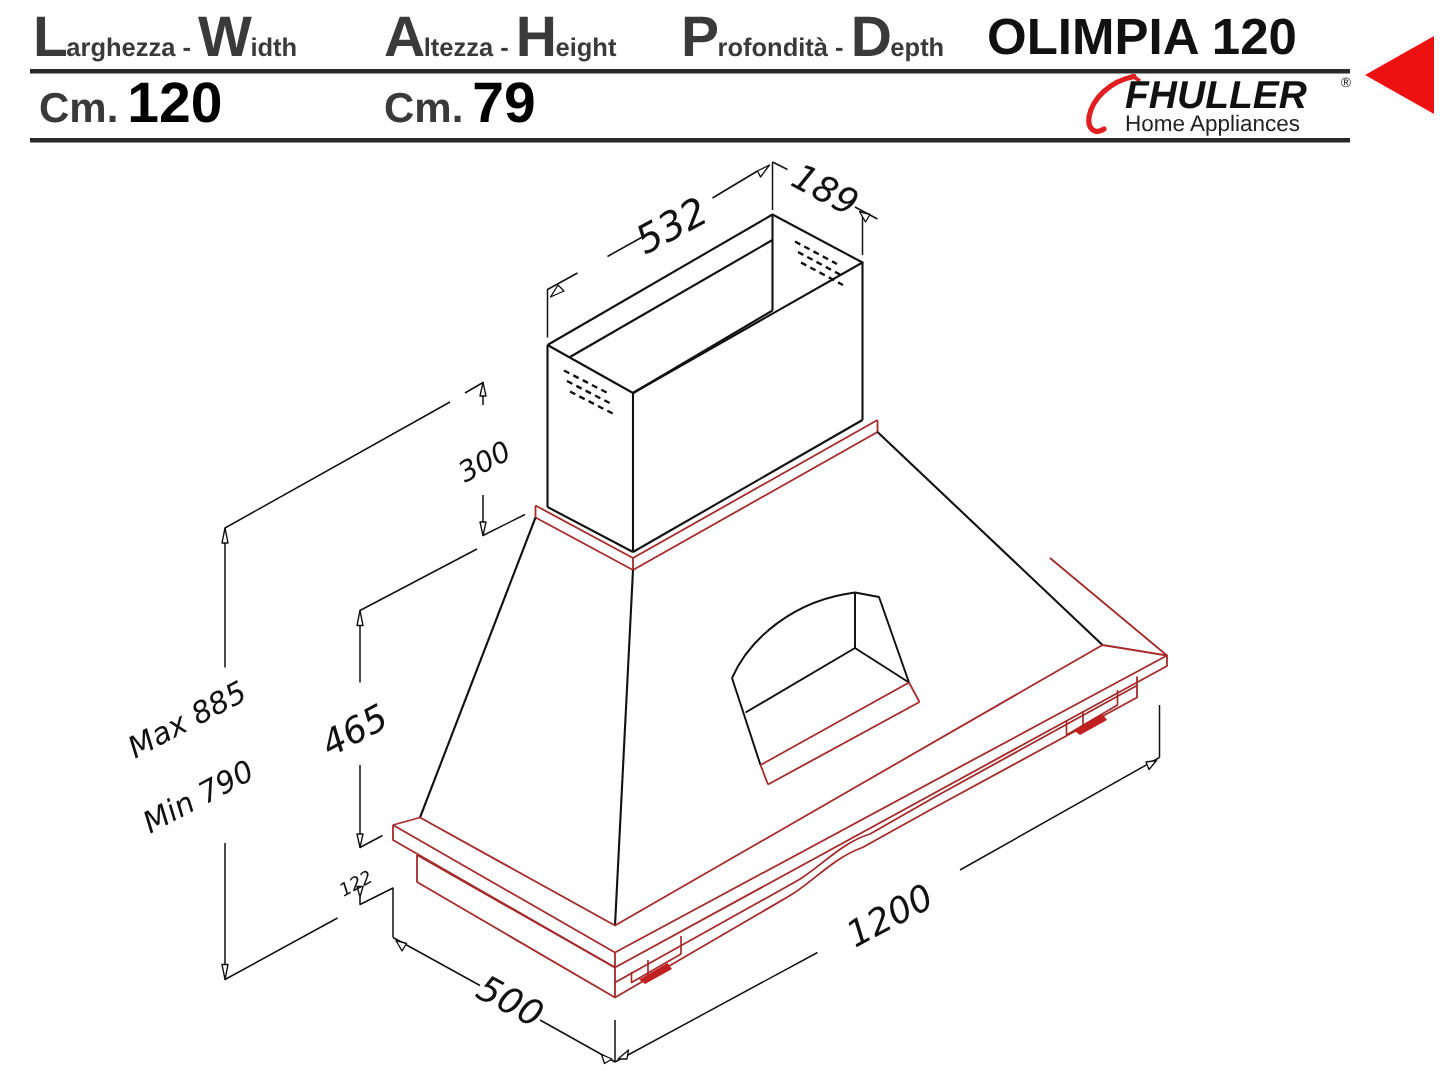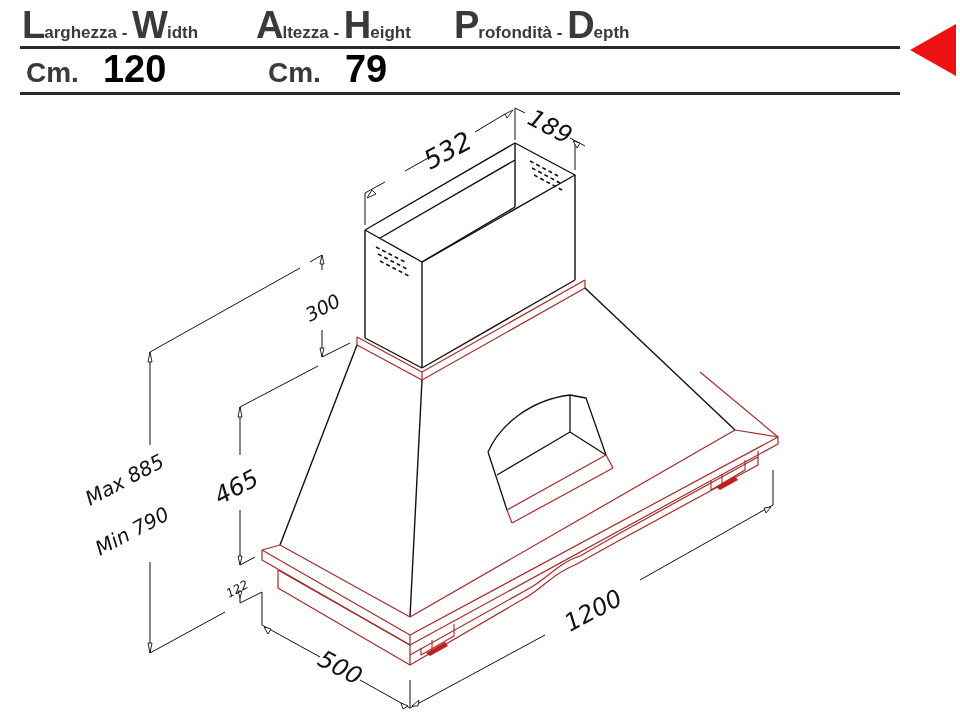--- a/index.html
+++ b/index.html
@@ -6,21 +6,21 @@
     body { width:960px; height:720px; position:relative; overflow:hidden; font-family:"Liberation Sans", "DejaVu Sans", sans-serif; }
     .header { position:absolute; left:0; top:0; width:960px; height:100px;padding-left:32px; }
     .dim-label { position:absolute; top:0; white-space:nowrap; color:#3a3a3a; font-weight:bold; }
     .dim-label .big { font-size:38px; letter-spacing:-1px; }
     .dim-label .small { font-size:17px; }
     .model { position:absolute; top:6px; left:658px; font-size:34px; font-weight:bold; color:#111; white-space:nowrap; letter-spacing:0px; }
     .rule1 { position:absolute; left:20px; top:46px; width:880px; height:3px; background:#2a2a2a; }
     .rule2 { position:absolute; left:20px; top:92px; width:880px; height:3px; background:#2a2a2a; }
     .val { position:absolute; top:48px; white-space:nowrap; }
     .val .unit { font-size:28px; font-weight:bold; color:#3a3a3a; }
-    .val .num { font-size:38px; font-weight:bold; color:#000; margin-left:24px; }
+    .val .num { font-size:38px; font-weight:bold; color:#000; margin-left:6px; }
     .logo { position:absolute; left:722px; top:48px; width:180px; height:44px; }
     .logo-name { position:absolute; left:28px; top:0px; font-size:26px; font-weight:bold; color:#111; letter-spacing:0px; font-style:italic; }
     .logo-reg { position:absolute; left:172px; top:2px; font-size:9px; color:#111; }
     .logo-sub { position:absolute; left:28px; top:26px; font-size:15px; color:#222; white-space:nowrap; }
     .logo-swoosh { position:absolute; left:0; top:0; }
     .pointer { position:absolute; left:908px; top:22px; }
     .drawing { position:absolute; left:0; top:0; width:960px; height:720px; }
     .drawing text { font-family:"DejaVu Sans", sans-serif; font-style:italic; fill:#111; }
   </style>
 </head>
@@ -29,30 +29,40 @@
 <div class="header">
   <div class="dim-label" style="left:22px; top:4px;">
     <span class="big">L</span><span class="small">arghezza - </span><span class="big">W</span><span class="small">idth</span>
   </div>
   <div class="dim-label" style="left:256px; top:4px;">
     <span class="big">A</span><span class="small">ltezza - </span><span class="big">H</span><span class="small">eight</span>
   </div>
   <div class="dim-label" style="left:454px; top:4px;">
     <span class="big">P</span><span class="small">rofondità - </span><span class="big">D</span><span class="small">epth</span>
   </div>
+  <div class="model">OLIMPIA 120</div>
 
   <div class="rule1"></div>
 
   <div class="val" style="left:26px;">
     <span class="unit">Cm.</span><span class="num">120</span>
   </div>
-  <div class="val" style="left:268px;text-align:right;">
+  <div class="val" style="left:256px;text-align:right;">
     <span class="unit">Cm.</span><span class="num">79</span>
   </div>
 
+  <div class="logo">
+    <svg class="logo-swoosh" width="40" height="44" viewBox="0 0 40 44">
+      <path d="M34 3 C18 6, 6 18, 4 30 C3 38, 8 42, 14 38" fill="none" stroke="#e02020" stroke-width="3.5" stroke-linecap="round"></path>
+      <path d="M32 2 L38 6" stroke="#e02020" stroke-width="2.5"></path>
+    </svg>
+    <span class="logo-name">FHULLER</span>
+    <span class="logo-reg">®</span>
+    <span class="logo-sub">Home Appliances</span>
+  </div>
 
   <div class="rule2"></div>
 
   <svg class="pointer" width="50" height="56" viewBox="0 0 50 56">
     <polygon points="2,28 48,2 48,54" fill="#ee1111"></polygon>
   </svg>
 </div>
 
 <svg class="drawing" viewBox="0 0 960 720">
   <g fill="none" stroke-linejoin="round">

